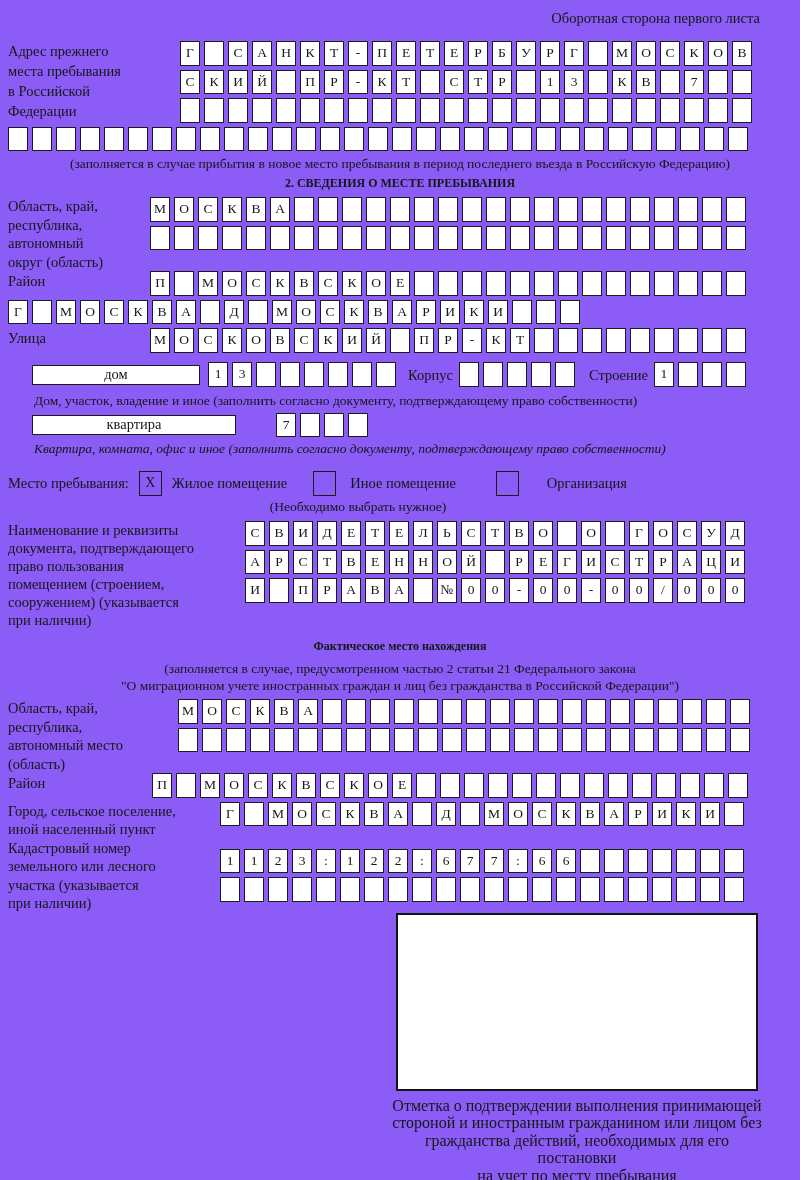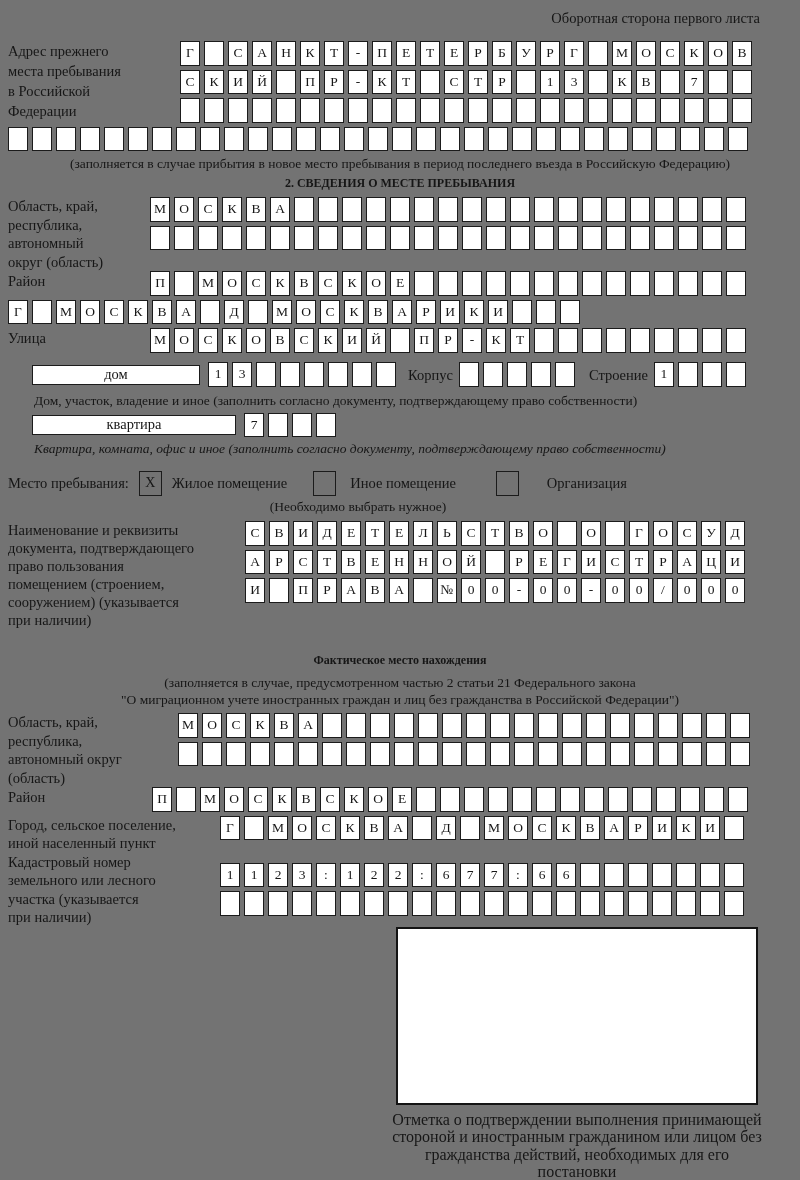--- a/index.html
+++ b/index.html
@@ -1,18 +1,18 @@
 <!DOCTYPE html>
 <html><head>
 <meta charset="utf-8">
 <style>
   html,body { margin:0; padding:0; background:#fff; }
   .page {
     width:800px; height:1180px; box-sizing:border-box; position:relative;
-    background:#737373; color:#161616; overflow:hidden;
+    background:#8b5cf6; color:#161616; overflow:hidden;
     font-family:"Liberation Serif","DejaVu Serif",serif;
     padding:10px 8px 0 8px;
   }
   .header-note { text-align:right; font-size:14.5px; padding-right:32px; margin-bottom:14px; }
 
   .cellrow { white-space:nowrap; line-height:0; margin-bottom:4px; }
   .cell {
     display:inline-block; box-sizing:border-box; width:20px; height:24.5px;
     border:1.7px solid #1b1b1b; margin-right:4px; text-align:center;
     font-size:13.5px; line-height:21.5px; vertical-align:top; background:#fff;
@@ -97,21 +97,21 @@
   <div class="frow" style="margin-top:4px; align-items:center;">
     <div class="labelbox" style="width:168px; margin-left:24px;">дом</div>
     <div class="cellrow" style="margin:0 0 0 8px;"><span class="cell">1</span><span class="cell">3</span><span class="cell"></span><span class="cell"></span><span class="cell"></span><span class="cell"></span><span class="cell"></span><span class="cell"></span></div>
     <div class="inline-lbl" style="margin:0 6px 0 8px;">Корпус</div>
     <div class="cellrow" style="margin:0;"><span class="cell"></span><span class="cell"></span><span class="cell"></span><span class="cell"></span><span class="cell"></span></div>
     <div class="inline-lbl" style="margin:0 6px 0 10px;">Строение</div>
     <div class="cellrow" style="margin:0;"><span class="cell">1</span><span class="cell"></span><span class="cell"></span><span class="cell"></span></div>
   </div>
   <div class="caption" style="margin:3px 0 4px 26px;">Дом, участок, владение и иное (заполнить согласно документу, подтверждающему право собственности)</div>
 
-  <div class="frow" style="align-items:center;">
+  <div class="frow" style="align-items:center;gap:32px;">
     <div class="labelbox" style="width:204px; margin-left:24px;">квартира</div>
     <div class="cellrow" style="margin:0 0 0 8px;"><span class="cell">7</span><span class="cell"></span><span class="cell"></span><span class="cell"></span></div>
   </div>
   <div class="caption" style="margin:3px 0 14px 26px;font-style:italic;">Квартира, комната, офис и иное (заполнить согласно документу, подтверждающему право собственности)</div>
 
   <div class="stay-row">
     <span>Место пребывания:</span>
     <span class="cbox" style="margin-left:10px;">X</span>
     <span style="margin-left:10px;">Жилое помещение</span>
     <span class="cbox" style="margin-left:26px;"></span>
@@ -130,29 +130,29 @@
         <div>сооружением) (указывается</div>
         <div>при наличии)</div>
       </div>
     <div>
       <div class="cellrow"><span class="cell">С</span><span class="cell">В</span><span class="cell">И</span><span class="cell">Д</span><span class="cell">Е</span><span class="cell">Т</span><span class="cell">Е</span><span class="cell">Л</span><span class="cell">Ь</span><span class="cell">С</span><span class="cell">Т</span><span class="cell">В</span><span class="cell">О</span><span class="cell"></span><span class="cell">О</span><span class="cell"></span><span class="cell">Г</span><span class="cell">О</span><span class="cell">С</span><span class="cell">У</span><span class="cell">Д</span></div>
       <div class="cellrow"><span class="cell">А</span><span class="cell">Р</span><span class="cell">С</span><span class="cell">Т</span><span class="cell">В</span><span class="cell">Е</span><span class="cell">Н</span><span class="cell">Н</span><span class="cell">О</span><span class="cell">Й</span><span class="cell"></span><span class="cell">Р</span><span class="cell">Е</span><span class="cell">Г</span><span class="cell">И</span><span class="cell">С</span><span class="cell">Т</span><span class="cell">Р</span><span class="cell">А</span><span class="cell">Ц</span><span class="cell">И</span></div>
       <div class="cellrow"><span class="cell">И</span><span class="cell"></span><span class="cell">П</span><span class="cell">Р</span><span class="cell">А</span><span class="cell">В</span><span class="cell">А</span><span class="cell"></span><span class="cell">№</span><span class="cell">0</span><span class="cell">0</span><span class="cell">-</span><span class="cell">0</span><span class="cell">0</span><span class="cell">-</span><span class="cell">0</span><span class="cell">0</span><span class="cell">/</span><span class="cell">0</span><span class="cell">0</span><span class="cell">0</span></div>
     </div>
   </div>
 
-  <div class="sec-title" style="margin-top:24px;font-family:Liberation Serif, serif;">Фактическое место нахождения</div>
+  <div class="sec-title" style="margin-top:10px;font-family:Liberation Serif, serif;">Фактическое место нахождения</div>
   <div class="caption center">(заполняется в случае, предусмотренном частью 2 статьи 21 Федерального закона</div>
   <div class="caption center" style="margin-bottom:5px;">"О миграционном учете иностранных граждан и лиц без гражданства в Российской Федерации")</div>
 
   <div class="frow">
     <div class="lbl lbl-tight" style="width:170px;">
         <div>Область, край,</div>
         <div>республика,</div>
-        <div>автономный округ</div>
+        <div>автономный место</div>
         <div>(область)</div>
       </div>
     <div>
       <div class="cellrow"><span class="cell">М</span><span class="cell">О</span><span class="cell">С</span><span class="cell">К</span><span class="cell">В</span><span class="cell">А</span><span class="cell"></span><span class="cell"></span><span class="cell"></span><span class="cell"></span><span class="cell"></span><span class="cell"></span><span class="cell"></span><span class="cell"></span><span class="cell"></span><span class="cell"></span><span class="cell"></span><span class="cell"></span><span class="cell"></span><span class="cell"></span><span class="cell"></span><span class="cell"></span><span class="cell"></span><span class="cell"></span></div>
       <div class="cellrow"><span class="cell"></span><span class="cell"></span><span class="cell"></span><span class="cell"></span><span class="cell"></span><span class="cell"></span><span class="cell"></span><span class="cell"></span><span class="cell"></span><span class="cell"></span><span class="cell"></span><span class="cell"></span><span class="cell"></span><span class="cell"></span><span class="cell"></span><span class="cell"></span><span class="cell"></span><span class="cell"></span><span class="cell"></span><span class="cell"></span><span class="cell"></span><span class="cell"></span><span class="cell"></span><span class="cell"></span></div>
     </div>
   </div>
 
   <div class="frow">
     <div class="lbl" style="width:144px;">Район</div>

